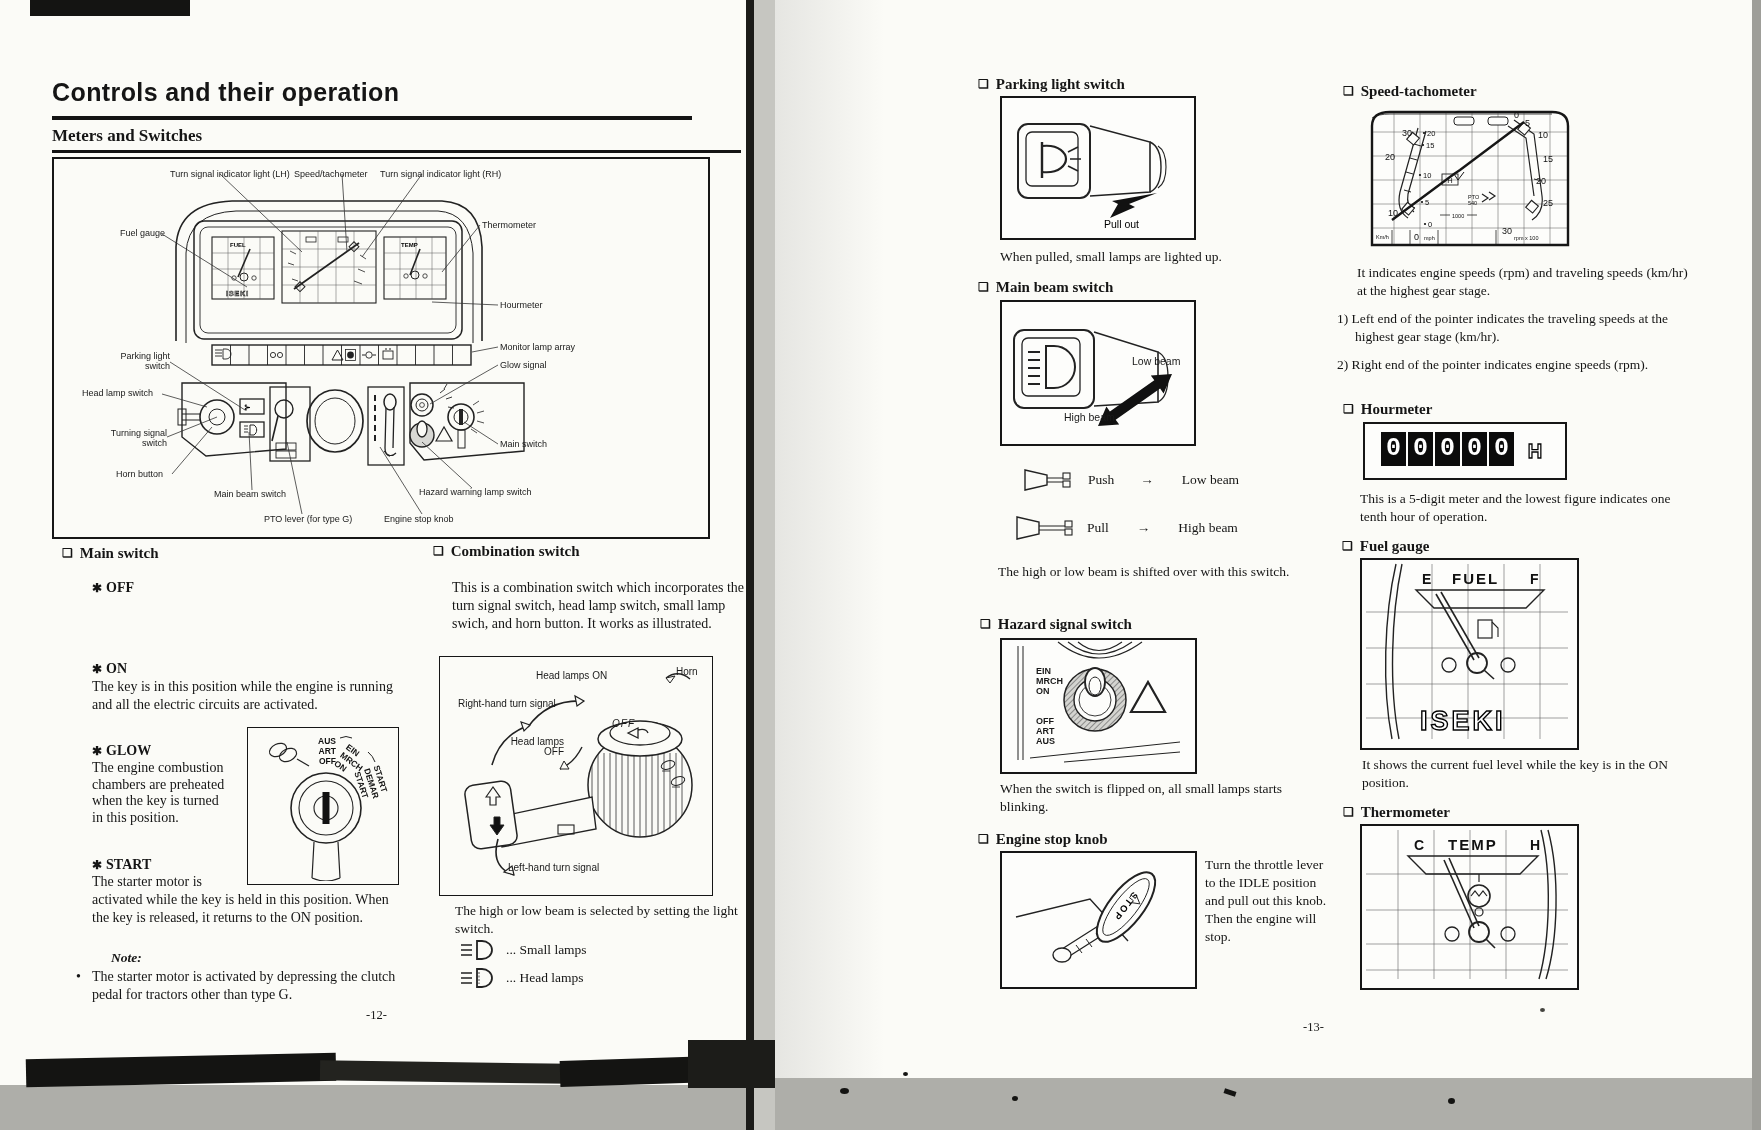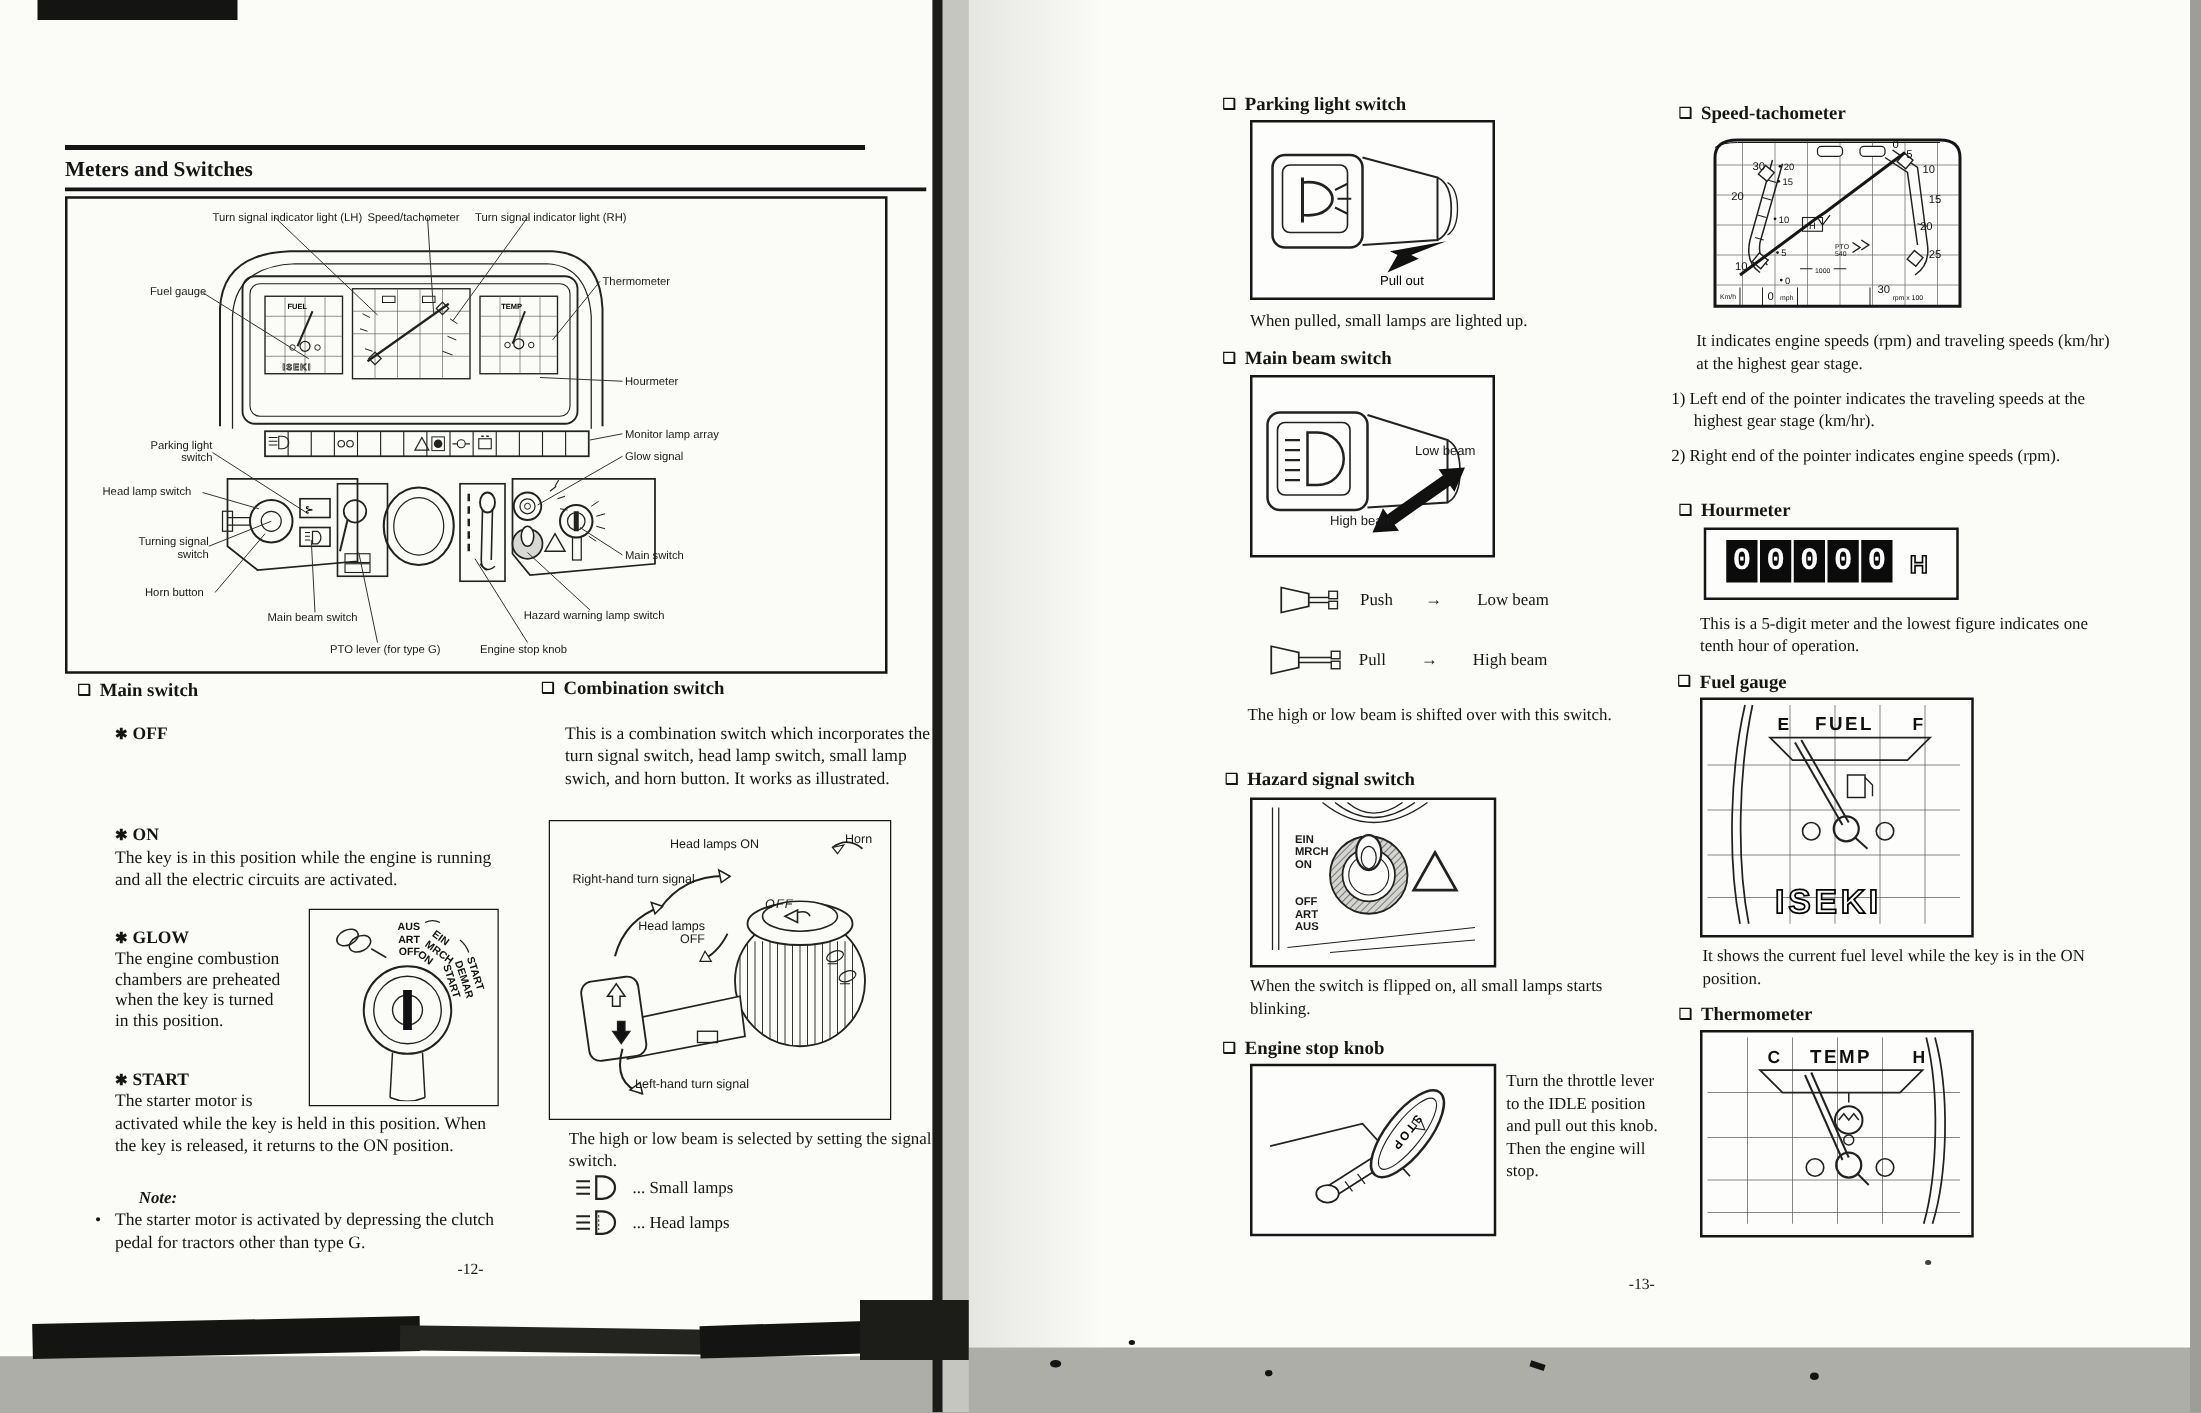--- a/index.html
+++ b/index.html
@@ -27,20 +27,21 @@
          font-weight:bold;font-size:25px;line-height:34px;text-align:center;margin-right:2px;}
   svg text{font-family:"Liberation Sans",sans-serif;}
 </style>
 </head>
 <body>
 
 <div class="canvas">
 
   <div class="page" style="left:0;top:0;width:746px;height:1085px;">
 
+    <div class="abs title" style="left:52px;top:78px;">Controls and their operation</div>
     <div class="rule" style="left:52px;top:116px;width:640px;height:4px;"></div>
     <div class="abs subtitle" style="left:52px;top:126px;">Meters and Switches</div>
     <div class="rule" style="left:52px;top:150px;width:689px;height:3px;"></div>
 
     <div class="figbox" style="left:52px;top:157px;width:654px;height:378px;">
       <svg width="654" height="378" viewBox="0 0 654 378" style="position:absolute;left:0;top:0;">
 
         <path d="M122,182 L122,88 Q124,44 178,42 L388,42 Q426,44 428,88 L428,182" fill="none" stroke="#222" stroke-width="1.6"></path>
         <path d="M132,184 L132,94 Q134,54 182,52 L384,52 Q416,54 419,94 L419,184" fill="none" stroke="#222" stroke-width="1"></path>
 
@@ -279,21 +280,21 @@
       </svg>
       <div class="lbl" style="left:96px;top:14px;font-size:10px;">Head lamps ON</div>
       <div class="lbl" style="left:236px;top:10px;font-size:10px;">Horn</div>
       <div class="lbl" style="left:18px;top:42px;font-size:10px;">Right-hand turn signal</div>
       <div class="lbl lbl-r" style="left:58px;top:80px;width:66px;font-size:10px;">Head lamps
 OFF</div>
       <div class="lbl" style="left:172px;top:62px;font-size:10px;font-style:italic;letter-spacing:1px;">OFF</div>
       <div class="lbl" style="left:68px;top:206px;font-size:10px;">Left-hand turn signal</div>
     </div>
 
-    <div class="abs cap" style="left:455px;top:902px;width:298px;">The high or low beam is selected by setting the signal switch.</div>
+    <div class="abs cap" style="left:455px;top:902px;width:298px;">The high or low beam is selected by setting the light switch.</div>
 
     <div class="abs" style="left:458px;top:938px;">
       <svg width="38" height="24" style="vertical-align:middle;">
         <path d="M3,7 h11 M3,12 h11 M3,17 h11" stroke="#222" stroke-width="1.6"></path>
         <path d="M19,3 h5 a10,9 0 0 1 0,18 h-5 z" fill="none" stroke="#222" stroke-width="1.8"></path>
       </svg>
       <span class="cap" style="margin-left:6px;">... Small lamps</span>
     </div>
     <div class="abs" style="left:458px;top:966px;">
       <svg width="38" height="24" style="vertical-align:middle;">

